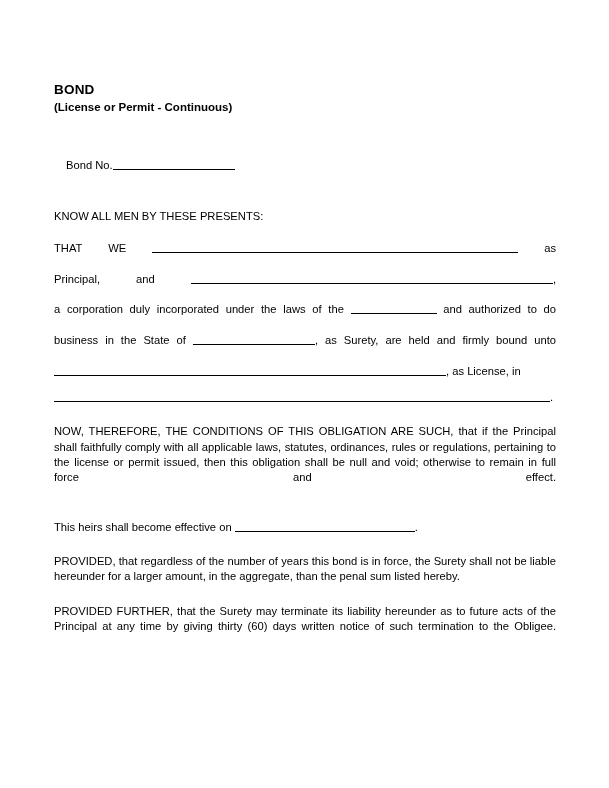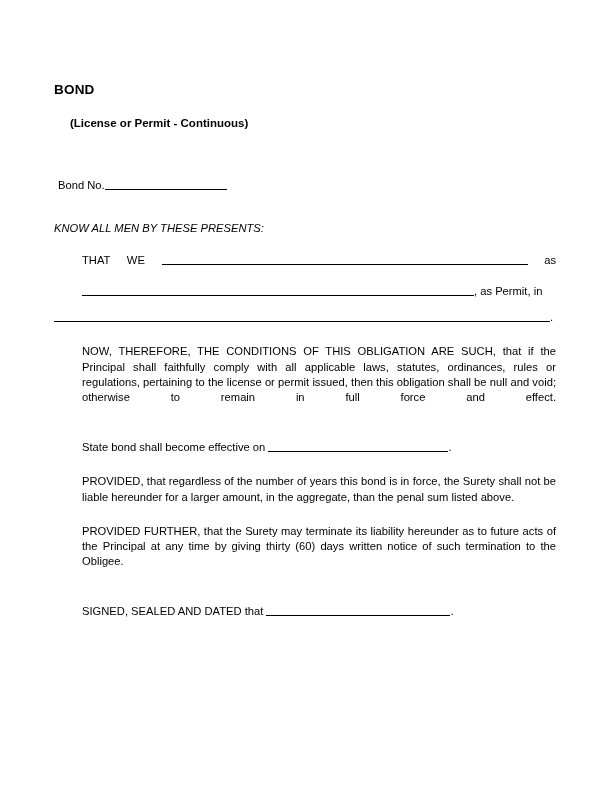--- a/index.html
+++ b/index.html
@@ -33,53 +33,52 @@
     font-weight: bold;
     letter-spacing: 0.2px;
     line-height: 1.25;
     margin: 0;
     padding-top: 82px;
   }
   .doc-subtitle {
     font-size: 11.5px;
     font-weight: bold;
     line-height: 1.25;
-    margin: 16px;
+    margin: 0;
     padding-top: 1px;
   }
 
   
   .bond-no {
     font-size: 11.2px;
-    margin: 4px;
+    margin: 12px;
     padding-top: 32px;
     white-space: nowrap;
   }
   .know-all {
     font-size: 11.2px;
     margin: 0;
     padding-top: 27px;
-    font-style: italic;
   }
 
   .para {
     font-size: 11.2px;
     line-height: 15.3px;
     margin: 0;
     text-align: justify;
   }
   .para.just-all {
     text-align: justify;
   }
   .para.just-all::after {
     content: "";
     display: inline-block;
     width: 100%;
   }
-  .gap-lg { padding-top: 19px; margin-left: 28px; }
+  .gap-lg { padding-top: 19px; }
 
   
   .blank {
     display: inline-block;
     border-bottom: 1px solid #000;
     vertical-align: baseline;
     height: 11px;
     margin-bottom: -1px;
   }
   .b-bondno  { width: 122px; }
@@ -107,30 +106,33 @@
 
     <div class="doc-title">BOND</div>
     <div class="doc-subtitle">(License or Permit - Continuous)</div>
 
     <div class="bond-no"><span>Bond No.</span><span class="blank b-bondno"></span></div>
 
     <div class="know-all">KNOW ALL MEN BY THESE PRESENTS:</div>
 
     <div class="para gap-lg">
       <div class="para just-all"><span>THAT WE</span>&nbsp;<span class="blank b-thatwe"></span>&nbsp;<span>as</span></div>
-      <div class="para"><span class="blank" style="width:392px"></span><span>, as Permit, in</span></div>
+      <div class="para just-all"><span>Principal,  and</span>&nbsp;<span class="blank b-principal"></span><span>,</span></div>
+      <div class="para just-all"><span>a    corporation duly incorporated under the laws of the</span>&nbsp;<span class="blank b-laws"></span>&nbsp;<span>and authorized to do</span></div>
+      <div class="para just-all"><span>business in the State of</span>&nbsp;<span class="blank b-state"></span><span>, as Surety, are held and firmly bound unto</span></div>
+      <div class="para"><span class="blank" style="width:392px"></span><span>, as License, in</span></div>
     </div>
 
     <div class="para" style="padding-top:11px"><span class="blank" style="width:496px"></span><span>.</span></div>
 
     <div class="para gap-lg just-all">NOW, THEREFORE, THE CONDITIONS OF THIS OBLIGATION ARE SUCH, that if the Principal shall faithfully comply with all applicable laws, statutes, ordinances, rules or regulations, pertaining to the license or permit issued, then this obligation shall be null and void; otherwise to remain in full force and effect.</div>
 
-    <div class="para gap-lg"><span>State bond shall become effective on</span>&nbsp;<span class="blank b-effective"></span><span>.</span></div>
+    <div class="para gap-lg"><span>This heirs shall become effective on</span>&nbsp;<span class="blank b-effective"></span><span>.</span></div>
 
-    <div class="para gap-lg">PROVIDED, that regardless of the number of years this bond is in force, the Surety shall not be liable hereunder for a larger amount, in the aggregate, than the penal sum listed above.</div>
+    <div class="para gap-lg">PROVIDED, that regardless of the number of years this bond is in force, the Surety shall not be liable hereunder for a larger amount, in the aggregate, than the penal sum listed hereby.</div>
 
     <div class="para gap-lg just-all">PROVIDED FURTHER, that the Surety may terminate its liability hereunder as to future acts of the Principal at any time by giving thirty (60) days written notice of such termination to the Obligee.</div>
 
     <div class="para gap-lg"><span>SIGNED, SEALED AND DATED that</span>&nbsp;<span class="blank b-signed"></span><span>.</span></div>
 
     <div class="sig-block">
 
       
 
       

